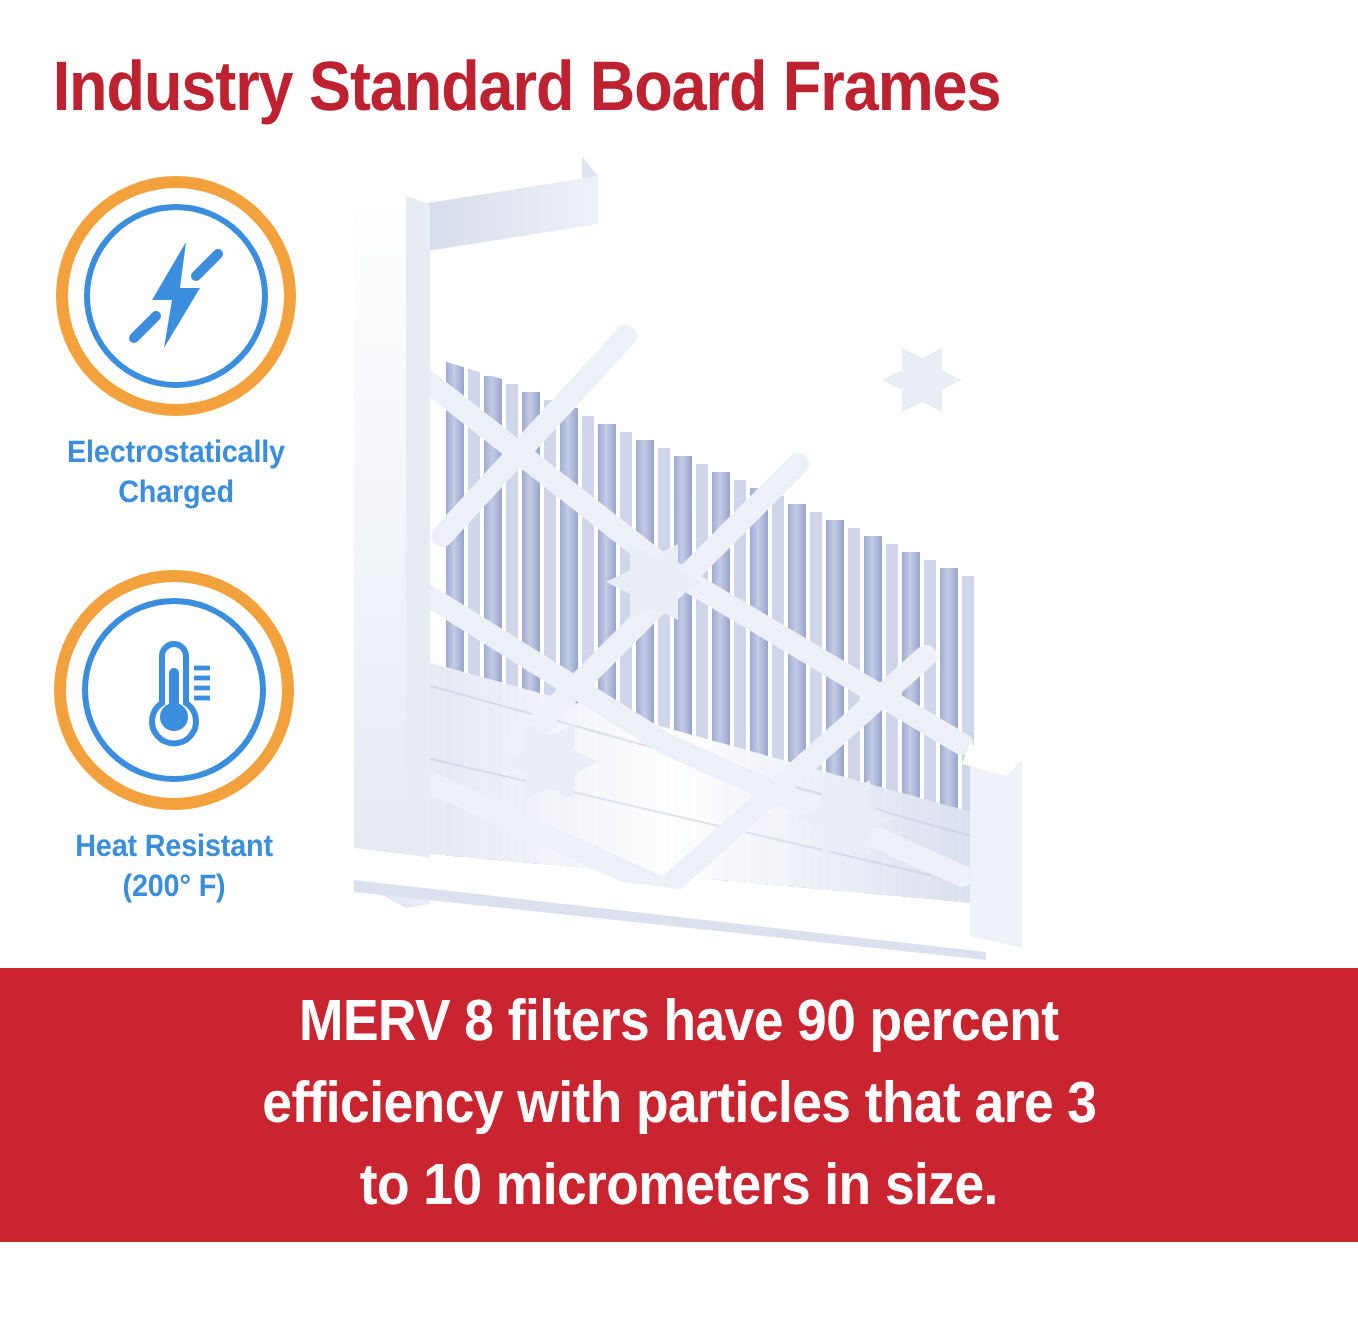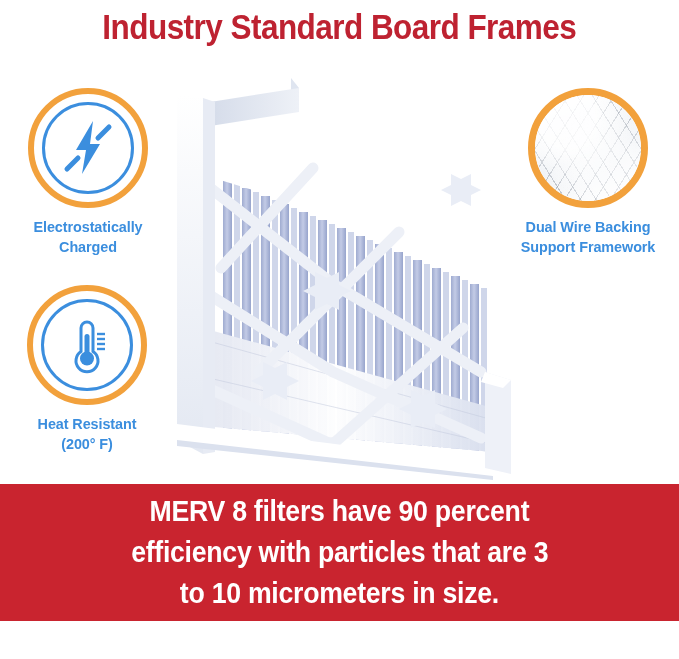--- a/index.html
+++ b/index.html
@@ -4,22 +4,22 @@
 <title>Industry Standard Board Frames</title>
 <style>
   html,body{margin:0;padding:0;}
   body{
     width:679px;height:659px;overflow:hidden;background:#ffffff;
     font-family:"Liberation Sans","DejaVu Sans",sans-serif;
   }
   .page{position:relative;width:679px;height:659px;background:#fff;}
 
   
-  .title-bar{position:absolute;left:0;top:0;width:679px;height:52px;
-    display:flex;align-items:center;justify-content:center;}
+  .title-bar{position:absolute;left:0;top:17px;width:679px;height:52px;
+    display:flex;align-items:center;justify-content:flex-start;}
   .title{
     color:#be2231;font-size:35px;font-weight:700;line-height:1;
     letter-spacing:-0.6px;transform:scaleX(.90);transform-origin:center;
     white-space:nowrap;
   }
 
   
   .feature{position:absolute;width:180px;text-align:center;}
   .feat-tl{left:-2px;top:88px;}
   .feat-bl{left:-3px;top:285px;}
@@ -128,29 +128,20 @@
           <line x1="41" y1="35" x2="49" y2="35" stroke="#3b8ede" stroke-width="2.4"></line>
         </svg>
       </div>
     </div>
     <div class="feat-caption">
       <span>Heat Resistant</span>
       <span>(200° F)</span>
     </div>
   </div>
 
-  <div class="feature feat-tr">
-    <div class="ring photo">
-      <div class="mesh-photo"></div>
-    </div>
-    <div class="feat-caption">
-      <span>Dual Wire Backing</span>
-      <span>Support Framework</span>
-    </div>
-  </div>
 
 
   <div class="product">
     <svg class="prod-svg" viewBox="0 0 352 408" aria-hidden="true">
       <defs>
         <linearGradient id="pleatTop" x1="0" y1="0" x2="1" y2="0">
           <stop offset="0" stop-color="#9fabd0"></stop>
           <stop offset="0.45" stop-color="#c3cbe6"></stop>
           <stop offset="1" stop-color="#97a4cc"></stop>
         </linearGradient>

